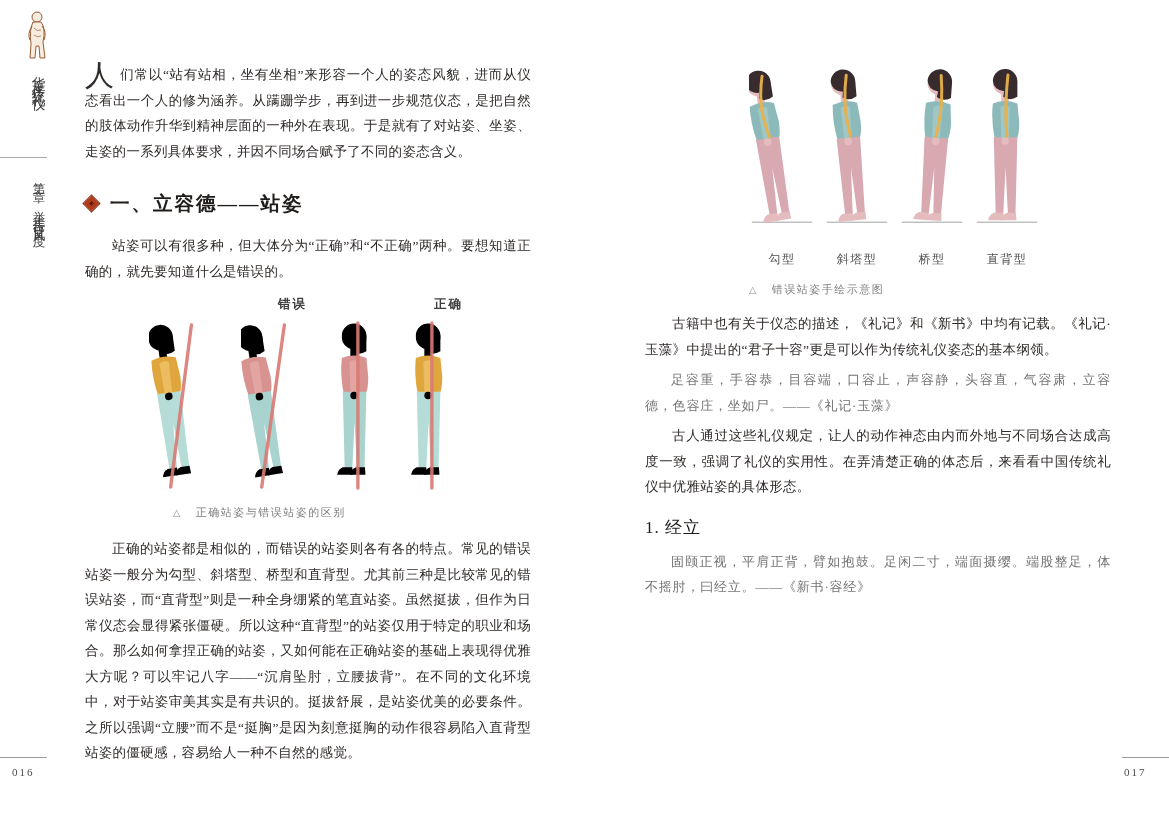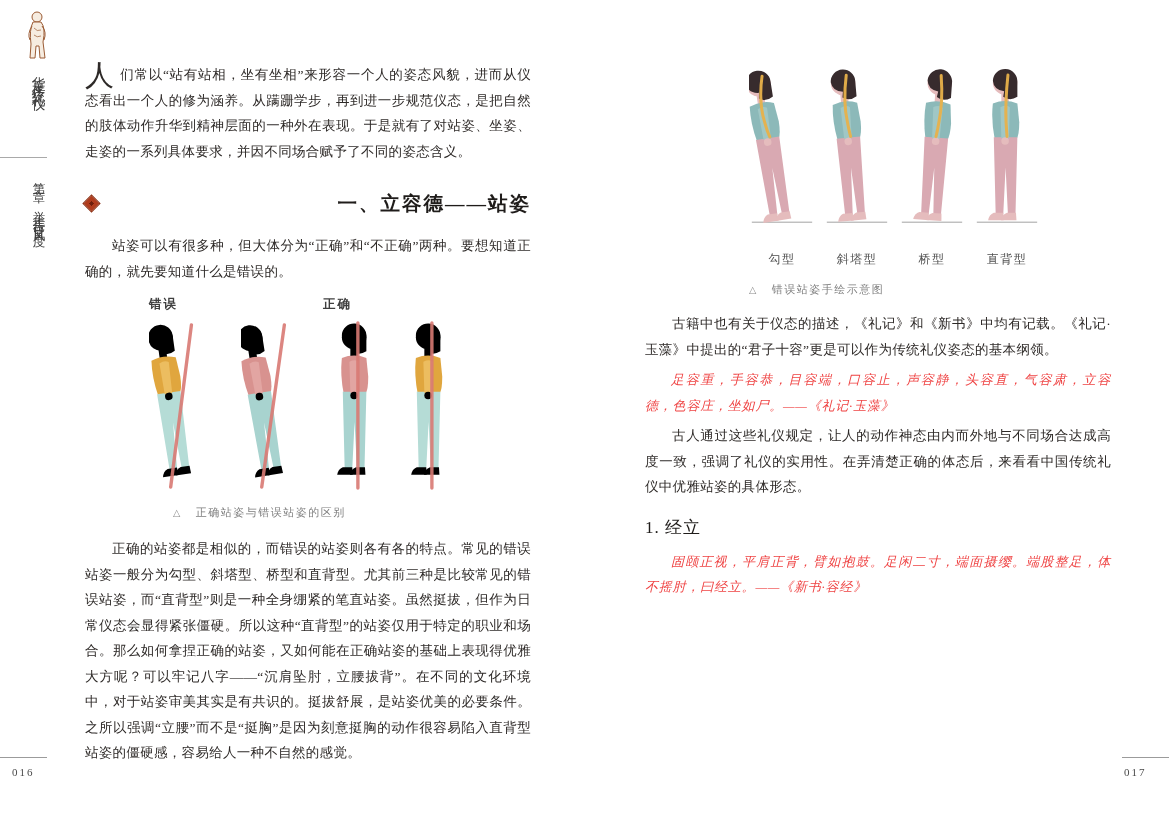--- a/index.html
+++ b/index.html
@@ -29,47 +29,46 @@
   .body-text{
     margin:0;font-size:13.5px;line-height:25.5px;text-align:justify;
     letter-spacing:.3px;
   }
   .indent{text-indent:2em;}
   .dropcap{
     float:left;font-size:29px;line-height:24px;margin:1px 6px 0 0;
   }
   .quote{
     margin:5px 0 5px 0;font-size:13px;line-height:25.5px;
-    font-style:italic;letter-spacing:.8px;text-indent:2em;color:#ef4444;
+    letter-spacing:.8px;text-indent:2em;color:#737373;
     font-family:"Liberation Serif","DejaVu Serif",serif;text-align:justify;
   }
 
   .section-heading{
     display:flex;align-items:center;gap:12px;
     margin:26px 0 16px 0;
-    justify-content:space-between;
   }
   .diamond{
     width:11px;height:11px;transform:rotate(45deg);flex:0 0 auto;
     background:radial-gradient(circle at 50% 50%, #6f1f0c 0 2.2px, var(--accent-red,#b03c1d) 2.2px 100%);
     border:1px solid #8a2c10;
   }
   .section-heading-text{
     font-size:19.5px;font-weight:bold;letter-spacing:2px;color:#1f1c1a;
   }
   .sub-heading{
     font-size:17px;font-weight:normal;letter-spacing:1px;color:#1f1c1a;
     margin:16px 0 10px 0;
   }
 
   
   .illus-left{margin:12px 0 16px 0;}
   .pairs-row{display:flex;gap:16px;padding-left:64px;}
   .pair-label{
-    text-align:left;font-family:"Liberation Sans","DejaVu Sans",sans-serif;
+    text-align:right;font-family:"Liberation Sans","DejaVu Sans",sans-serif;
     font-weight:600;font-size:12.5px;color:#3f3f3f;margin-bottom:5px;letter-spacing:2px;
   }
   .pair-figs{display:flex;}
   .pair-figs.wide{gap:26px;}
   .pair-figs.narrow{gap:8px;}
   .caption{
     display:flex;align-items:center;gap:14px;margin-top:12px;
     font-family:"Liberation Sans","DejaVu Sans",sans-serif;
     font-size:11px;color:var(--caption,#7d7d7d);letter-spacing:1.5px;
   }

